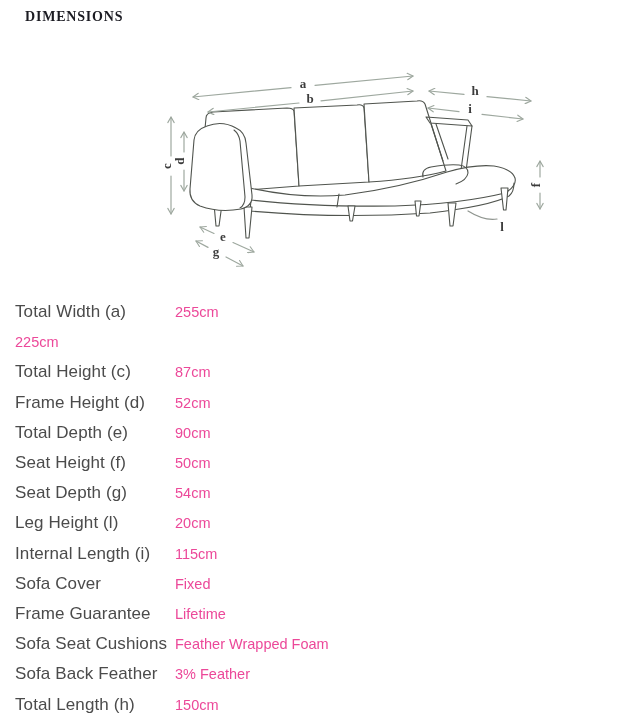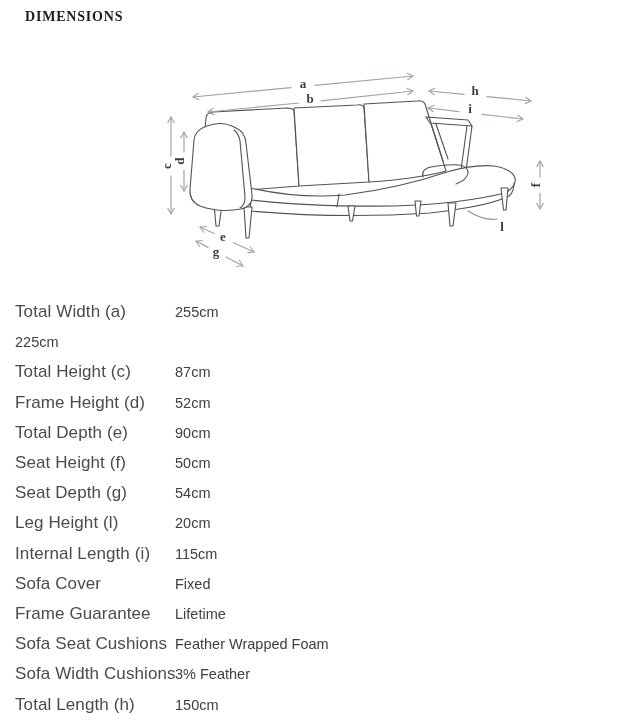--- a/index.html
+++ b/index.html
@@ -15,21 +15,21 @@
     color:#1b1b22;
   }
   .diagram { position:absolute; left:0; top:0; width:636px; height:296px; }
   .specs { position:absolute; left:15px; top:297px; width:610px; }
   .spec-row { height:30.2px; display:flex; align-items:center; }
   .spec-label {
     flex:0 0 160px; width:160px;
     font-size:17px; color:#4b4b4b; letter-spacing:0.1px;
     white-space:nowrap;
   }
-  .spec-value { font-size:14.5px; color:#404040; white-space:nowrap; }
+  .spec-value { font-size:14.5px; color:#ec4899; white-space:nowrap; }
   svg text.dimlbl {
     font-family:"Liberation Serif", serif;
     font-size:13px; font-weight:700; fill:#3c3c3c;
   }
 </style>
 </head>
 <body>
 
 <h1 class="page-title">DIMENSIONS</h1>
 
@@ -169,20 +169,20 @@
   </div>
   <div class="spec-row">
     <span class="spec-label">Frame Guarantee</span>
     <span class="spec-value">Lifetime</span>
   </div>
   <div class="spec-row">
     <span class="spec-label">Sofa Seat Cushions</span>
     <span class="spec-value">Feather Wrapped Foam</span>
   </div>
   <div class="spec-row">
-    <span class="spec-label">Sofa Width Cushions</span>
+    <span class="spec-label">Sofa Back Feather</span>
     <span class="spec-value">3% Feather</span>
   </div>
   <div class="spec-row">
     <span class="spec-label">Total Length (h)</span>
     <span class="spec-value">150cm</span>
   </div>
 </div>
 
 </body></html>

